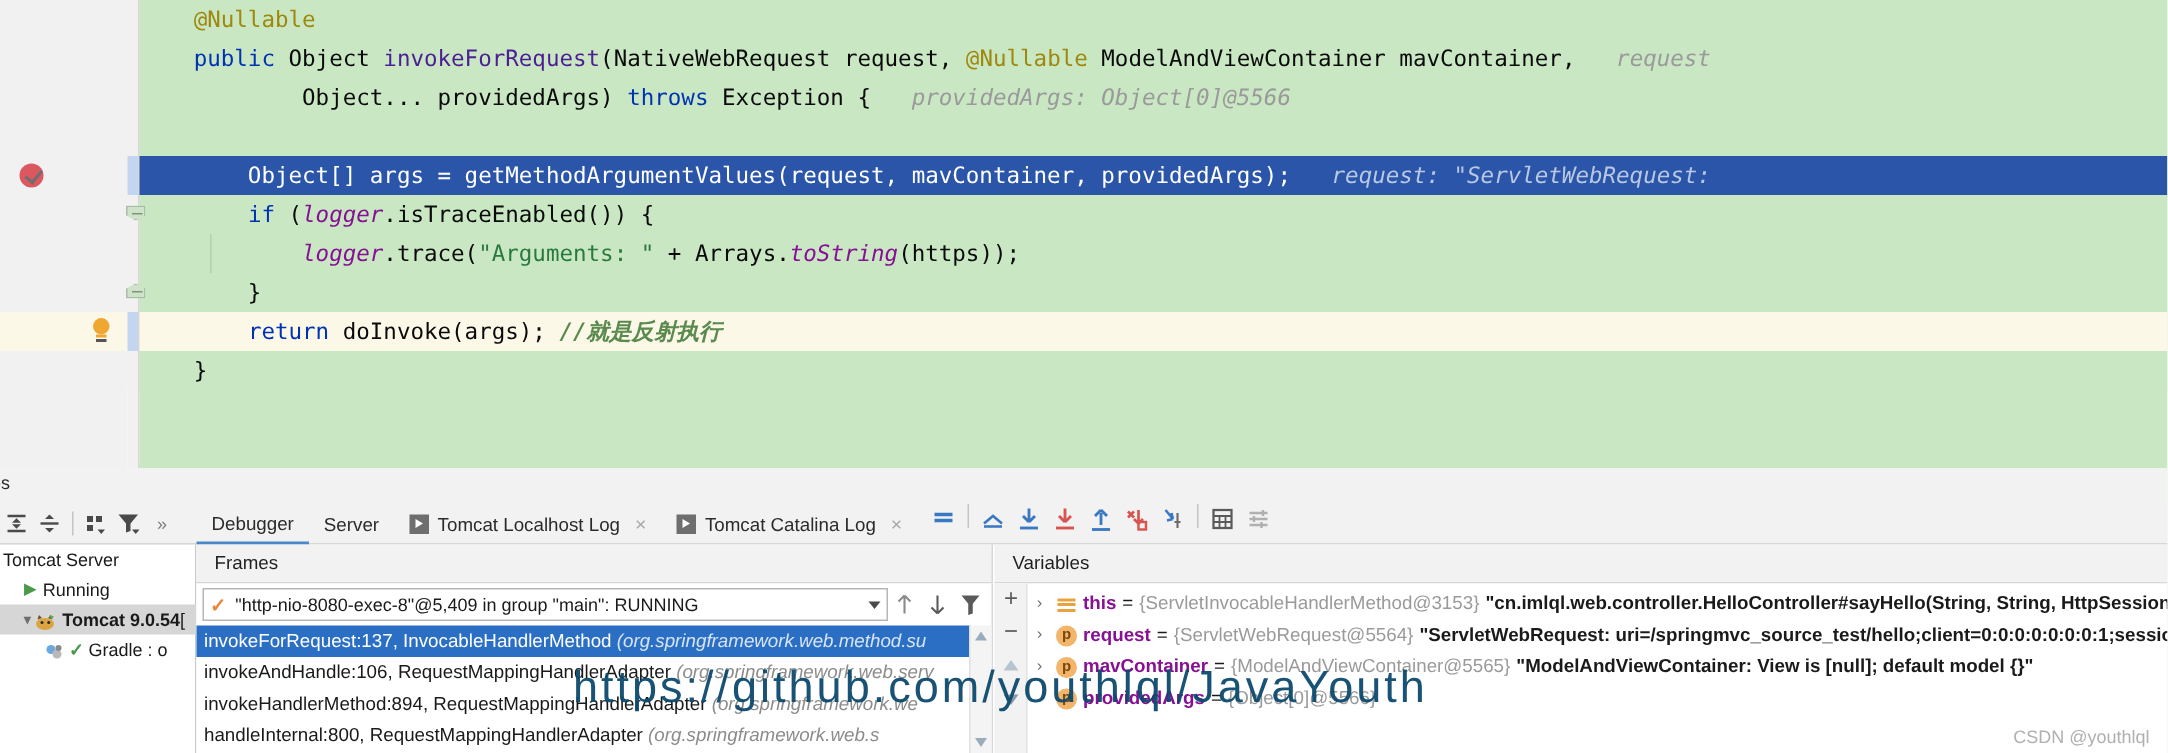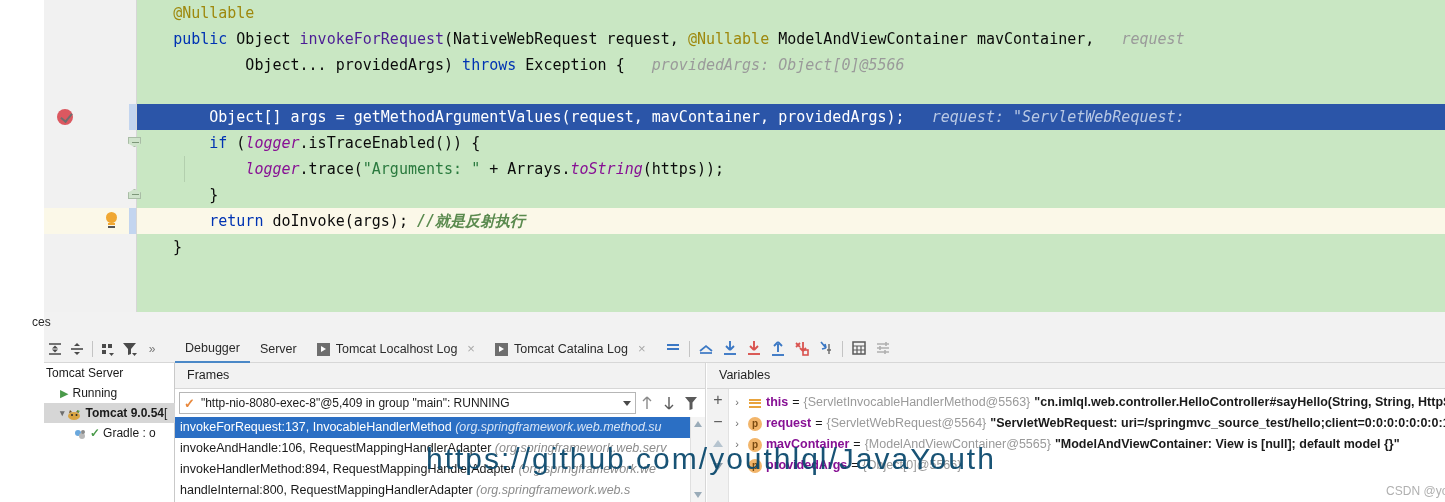--- a/index.html
+++ b/index.html
@@ -4,21 +4,21 @@
 <style>
   * { box-sizing: border-box; margin: 0; padding: 0; }
   html, body {
     width: 1445px; height: 502px;
     overflow: hidden;
     background: #ffffff;
     font-family: "Liberation Sans", sans-serif;
     font-size: 12px;
     color: #1a1a1a;
   }
-  #root { position: relative; width: 1202px; height: 502px; margin-left: 44px; }
+  #root { position: relative; width: 1202px; height: 502px; }
 
   
   #editor {
     position: absolute; left: 0; top: 0; width: 1445px; height: 312px;
     background: #ffffff;
     overflow: hidden;
   }
   
   .gutter-lane {
     position: absolute; left: 0; top: 0; width: 40px; height: 312px;
@@ -145,21 +145,21 @@
   .svc-row.bold { font-weight: bold; }
 
   
   #dbg {
     position: absolute; left: 131px; top: 24px; width: 1314px; height: 166px;
     background: #ffffff;
   }
   #dbgTabs {
     position: absolute; left: 0; top: 0; width: 1314px; height: 27px;
     background: #f2f2f2; border-bottom: 1px solid #d7d7d7;
-    display: flex; align-items: center;
+    display: flex; 
   }
   .dtab {
     height: 27px; line-height: 26px; padding: 0 10px;
     font-size: 12.5px; color: #2b2b2b; cursor: pointer;
     display: flex; align-items: center; gap: 6px; white-space: nowrap;
   }
   .dtab.active { border-bottom: 2px solid #4a88c7; }
   .tab-run-ico {
     width: 13px; height: 13px; background: #6e6e6e; position: relative;
     display:inline-block;
@@ -550,21 +550,21 @@
         <div class="var-list" id="varList">
             <div class="var-row">
               <span class="var-expand">›</span>
               <span class="var-ico-this">
                 <span style="top:3px"></span>
                 <span style="top:6.5px"></span>
                 <span style="top:10px"></span>
               </span>
               <span class="var-name">this</span>
               <span class="var-eq">=</span>
-              <span class="var-ref">{ServletInvocableHandlerMethod@5563}</span>
+              <span class="var-ref">{ServletInvocableHandlerMethod@3153}</span>
               <span class="var-str">"cn.imlql.web.controller.HelloController#sayHello(String, String, HttpSession, </span>
             </div>
             <div class="var-row">
               <span class="var-expand">›</span>
               <span class="var-ico-p">p</span>
               <span class="var-name">request</span>
               <span class="var-eq">=</span>
               <span class="var-ref">{ServletWebRequest@5564}</span>
               <span class="var-str">"ServletWebRequest: uri=/springmvc_source_test/hello;client=0:0:0:0:0:0:0:1;session=C</span>
             </div>

